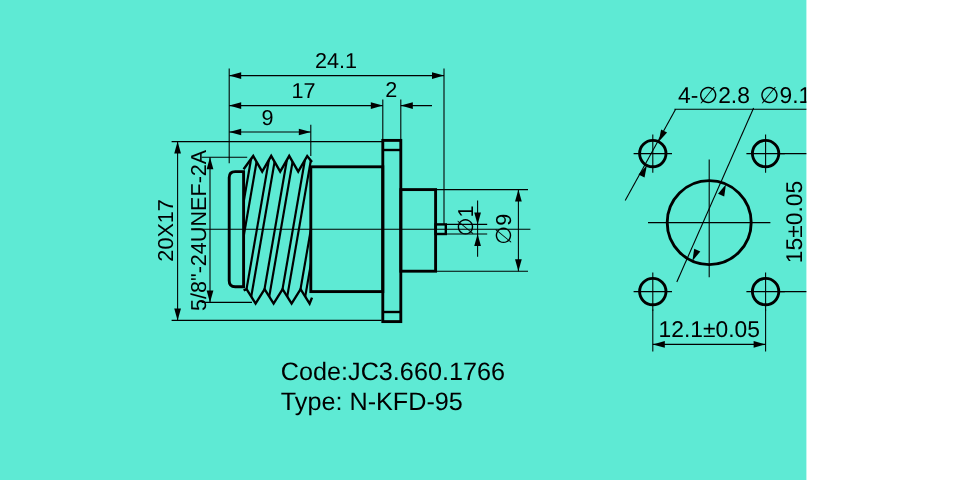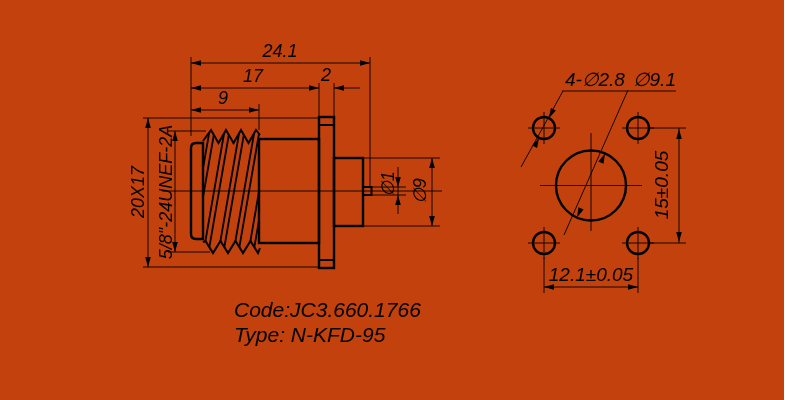--- a/index.html
+++ b/index.html
@@ -1,17 +1,17 @@
 <!DOCTYPE html>
 <html><head>
 <meta charset="utf-8">
 <style>
   html,body{margin:0;padding:0;background:#fff;}
-  .canvas{position:relative;width:784px;height:400px;background:#c2410c;overflow:hidden;
-          font-family:"Liberation Sans", sans-serif;font-style:italic;}
+  .canvas{position:relative;width:672px;height:400px;background:#5eead4;overflow:hidden;
+          font-family:"Liberation Sans", sans-serif;}
   svg{position:absolute;left:0;top:0;}
   text{fill:#000;font-family:"Liberation Sans", sans-serif;}
   .dim-text{font-size:18px;}
   .label-lg{font-size:19px;}
   .title-text{font-size:21px;}
   .thin{stroke:#000;stroke-width:0.9;fill:none;}
   .thick{stroke:#000;stroke-width:2.4;fill:none;}
   .med{stroke:#000;stroke-width:2;fill:none;}
   .arr{fill:#000;stroke:none;}
 </style>

